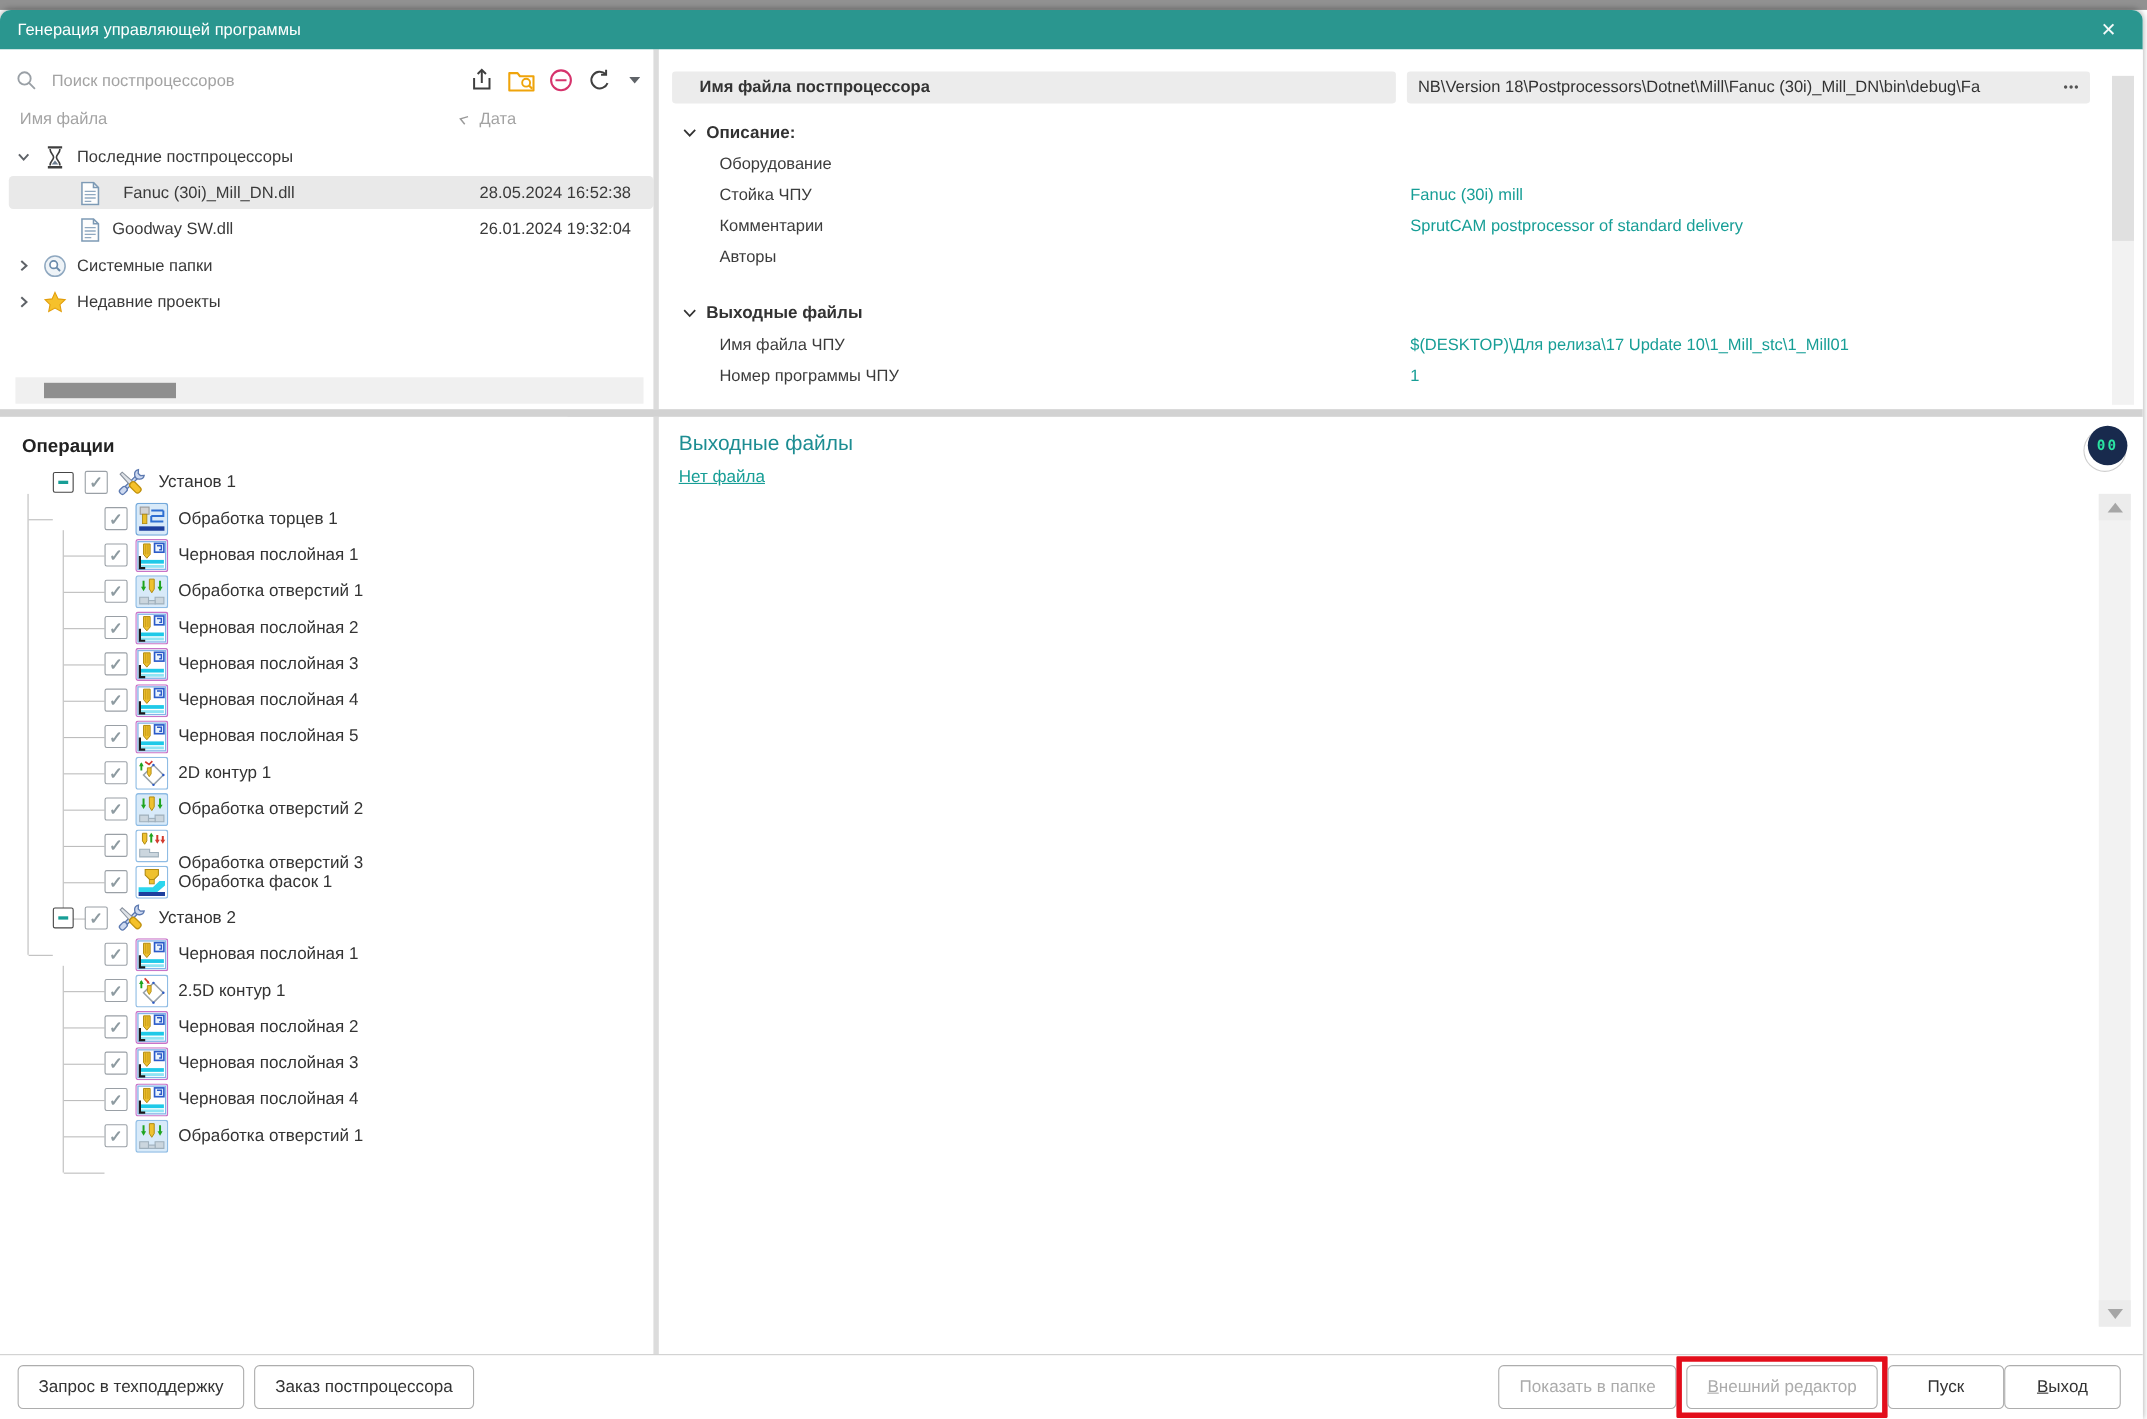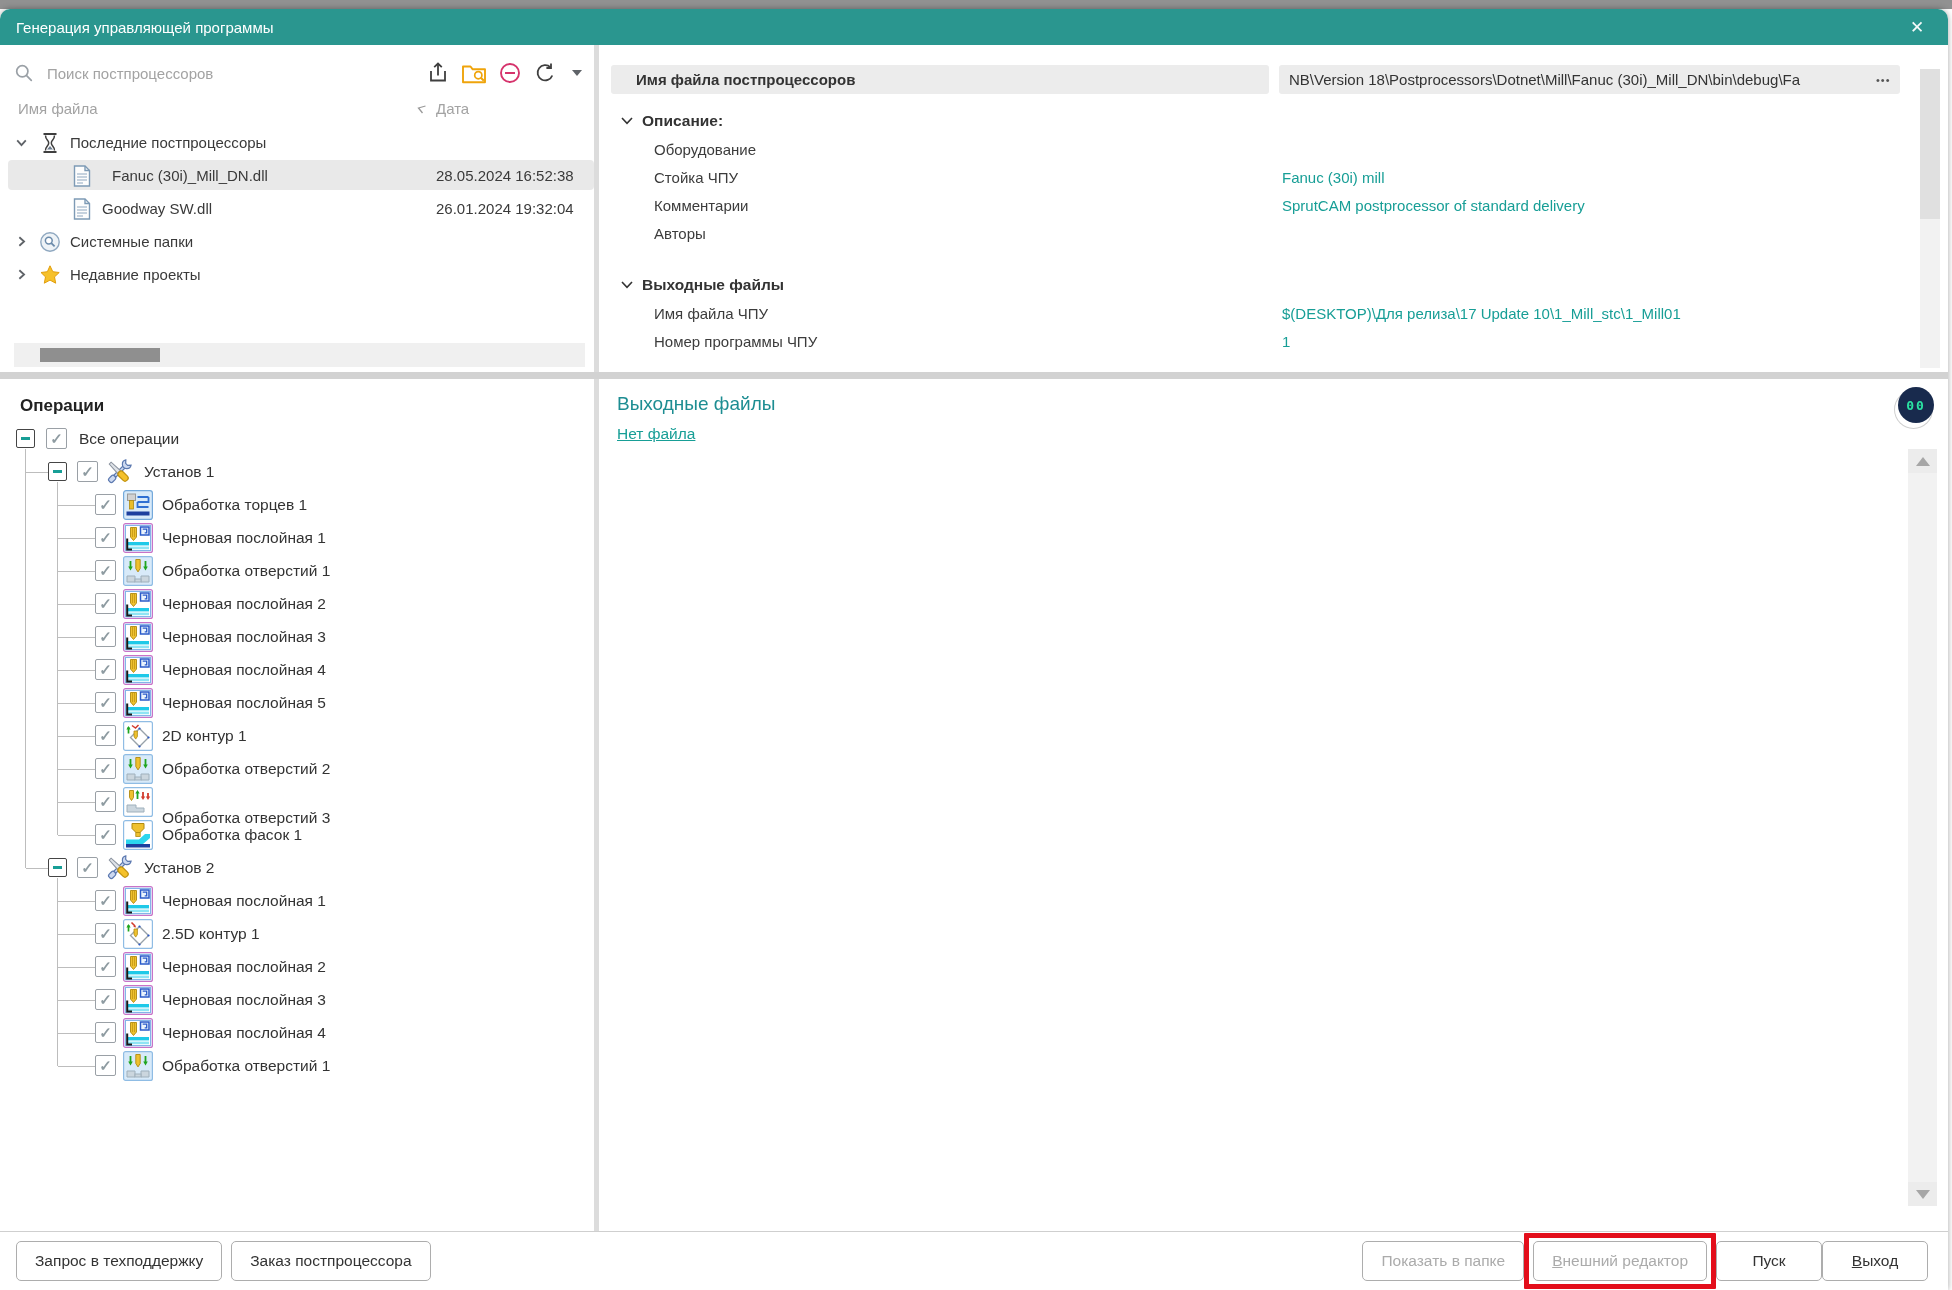--- a/index.html
+++ b/index.html
@@ -255,21 +255,21 @@
         </div>
       </div>
     <div class="hscroll">
       <div class="hscroll-thumb"></div>
     </div>
   </div>
   <div class="vdiv-top"></div>
 
   <div class="panel-topright">
     <div class="prop-file-row">
-      <div class="prop-file-label">Имя файла постпроцессоров</div>
+      <div class="prop-file-label">Имя файла постпроцессора</div>
       <div class="prop-file-value">
         <span>NB\Version 18\Postprocessors\Dotnet\Mill\Fanuc (30i)_Mill_DN\bin\debug\Fa</span>
         <button class="more-btn">•••</button>
       </div>
     </div>
     <div class="prop-body">
         <div class="prop-sec">
           <span class="icn" style="width: 12px; height: 12px;">
             <svg viewBox="0 0 12 8">
               <path d="M1 1 L6 6.3 L11 1" fill="none" stroke="#333" stroke-width="1.6"></path>
@@ -337,27 +337,20 @@
           <div class="tline" style="left: 58px; top: 379.5px; width: 37px; height: 1px;"></div>
           <div class="tline" style="left: 58px; top: 412.5px; width: 37px; height: 1px;"></div>
           <div class="tline" style="left: 57px; top: 456px; width: 1px; height: 187.5px;"></div>
           <div class="tline" style="left: 58px; top: 478.5px; width: 37px; height: 1px;"></div>
           <div class="tline" style="left: 58px; top: 511.5px; width: 37px; height: 1px;"></div>
           <div class="tline" style="left: 58px; top: 544.5px; width: 37px; height: 1px;"></div>
           <div class="tline" style="left: 58px; top: 577.5px; width: 37px; height: 1px;"></div>
           <div class="tline" style="left: 58px; top: 610.5px; width: 37px; height: 1px;"></div>
           <div class="tline" style="left: 58px; top: 643.5px; width: 37px; height: 1px;"></div>
         </div>
-    <div class="op-row">
-          <span class="expbox" style="margin-left: 16px;">
-            <span class="minus"></span>
-          </span>
-          <span class="cb checked" style="margin-left: 11px;"></span>
-          <span style="margin-left: 12px;">Все операции</span>
-        </div>
         <div class="op-row">
           <span class="expbox" style="margin-left: 48px;">
             <span class="minus"></span>
           </span>
           <span class="cb checked" style="margin-left: 10px;"></span>
           <span class="icn" style="width: 32px; height: 32px; margin-left: 5px;">
             <svg viewBox="0 0 32 32">
               <g transform="rotate(45 16 16)">
                 <path d="M14.6 7 h2.8 v15 h-2.8 z" fill="#cdd9f0" stroke="#5c79b0" stroke-width="1.2"></path>
                 <path d="M12.3 2.6 a4.4 4.4 0 1 0 7.4 0 l-2.3 2.6 h-2.8 z" fill="#cdd9f0" stroke="#5c79b0" stroke-width="1.2"></path>

